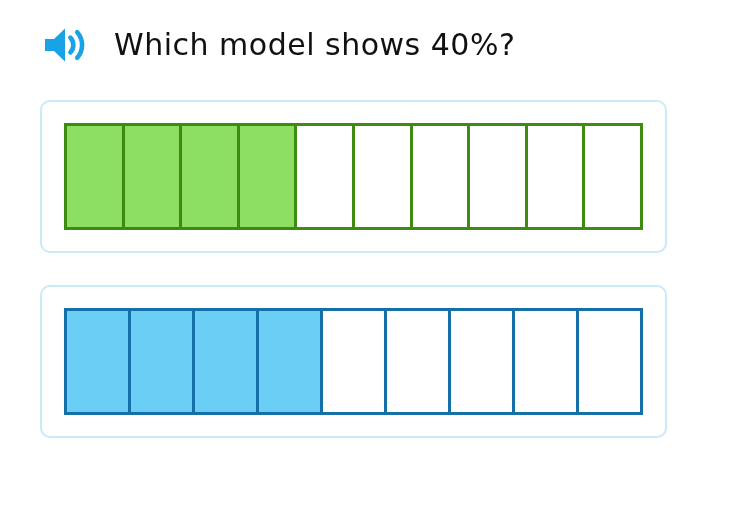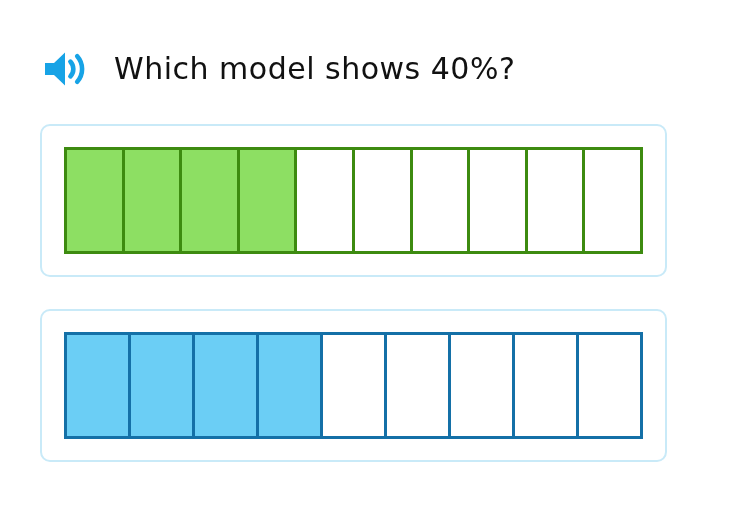--- a/index.html
+++ b/index.html
@@ -9,21 +9,21 @@
     background: #ffffff;
     width: 738px;
     height: 514px;
     font-family: "DejaVu Sans", "Liberation Sans", sans-serif;
     overflow: hidden;
   }
   .question-row {
     display: flex;
     align-items: center;
     gap: 18px;
-    margin: 44px 0 0 30px;
+    margin: 20px 0 0 30px;
     height: 50px;
   }
   .audio-btn {
     display: inline-flex;
     align-items: center;
     justify-content: center;
     width: 66px;
     height: 50px;
     background: transparent;
     border: none;

